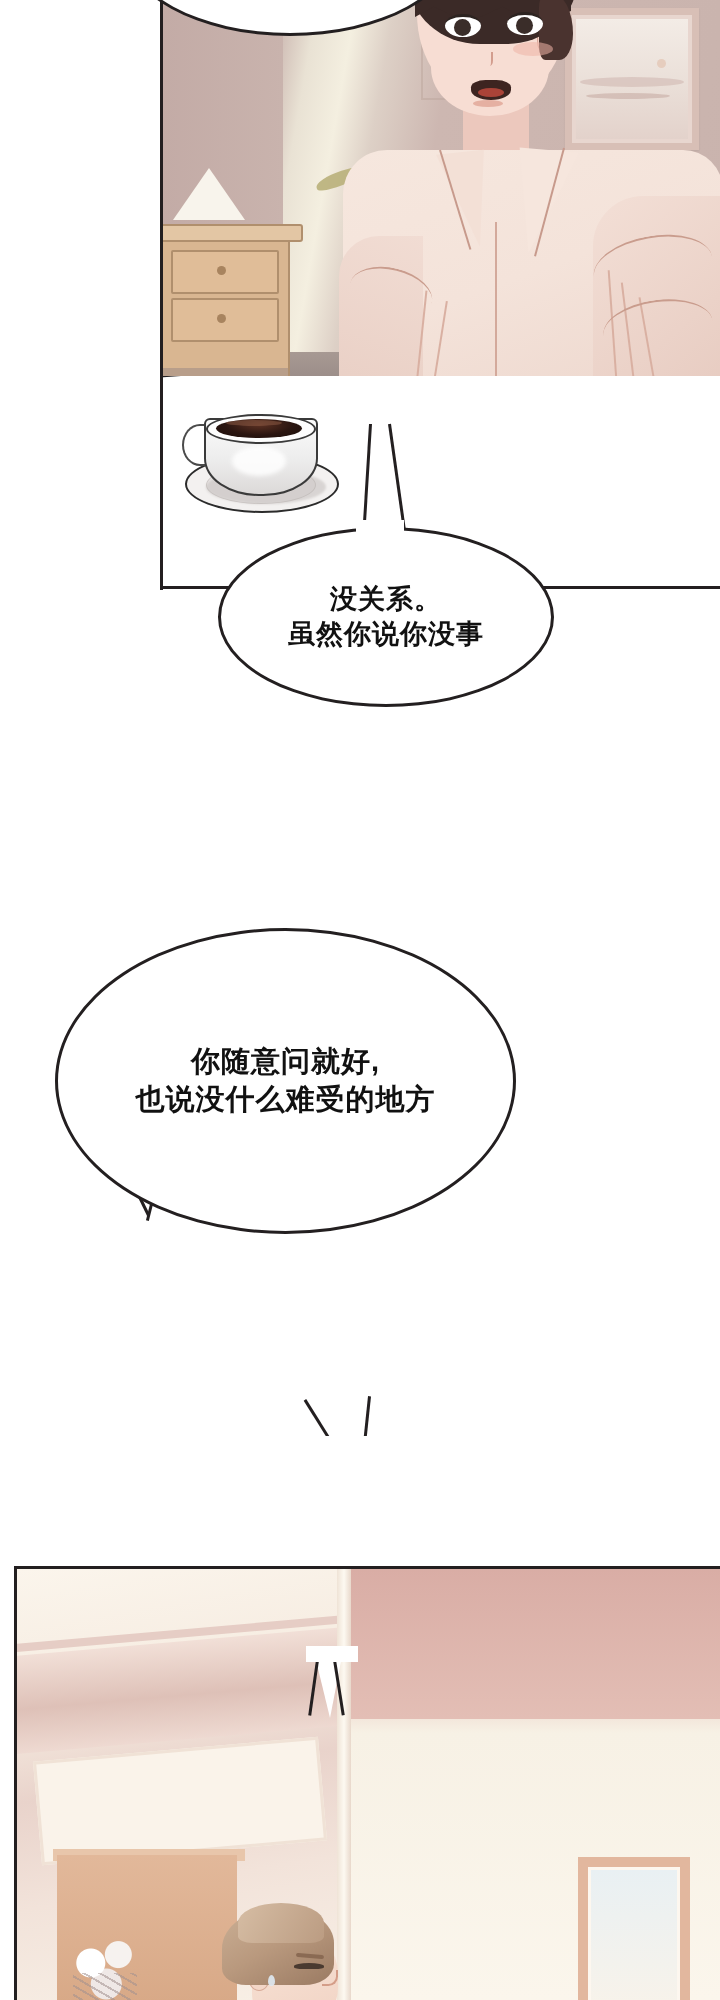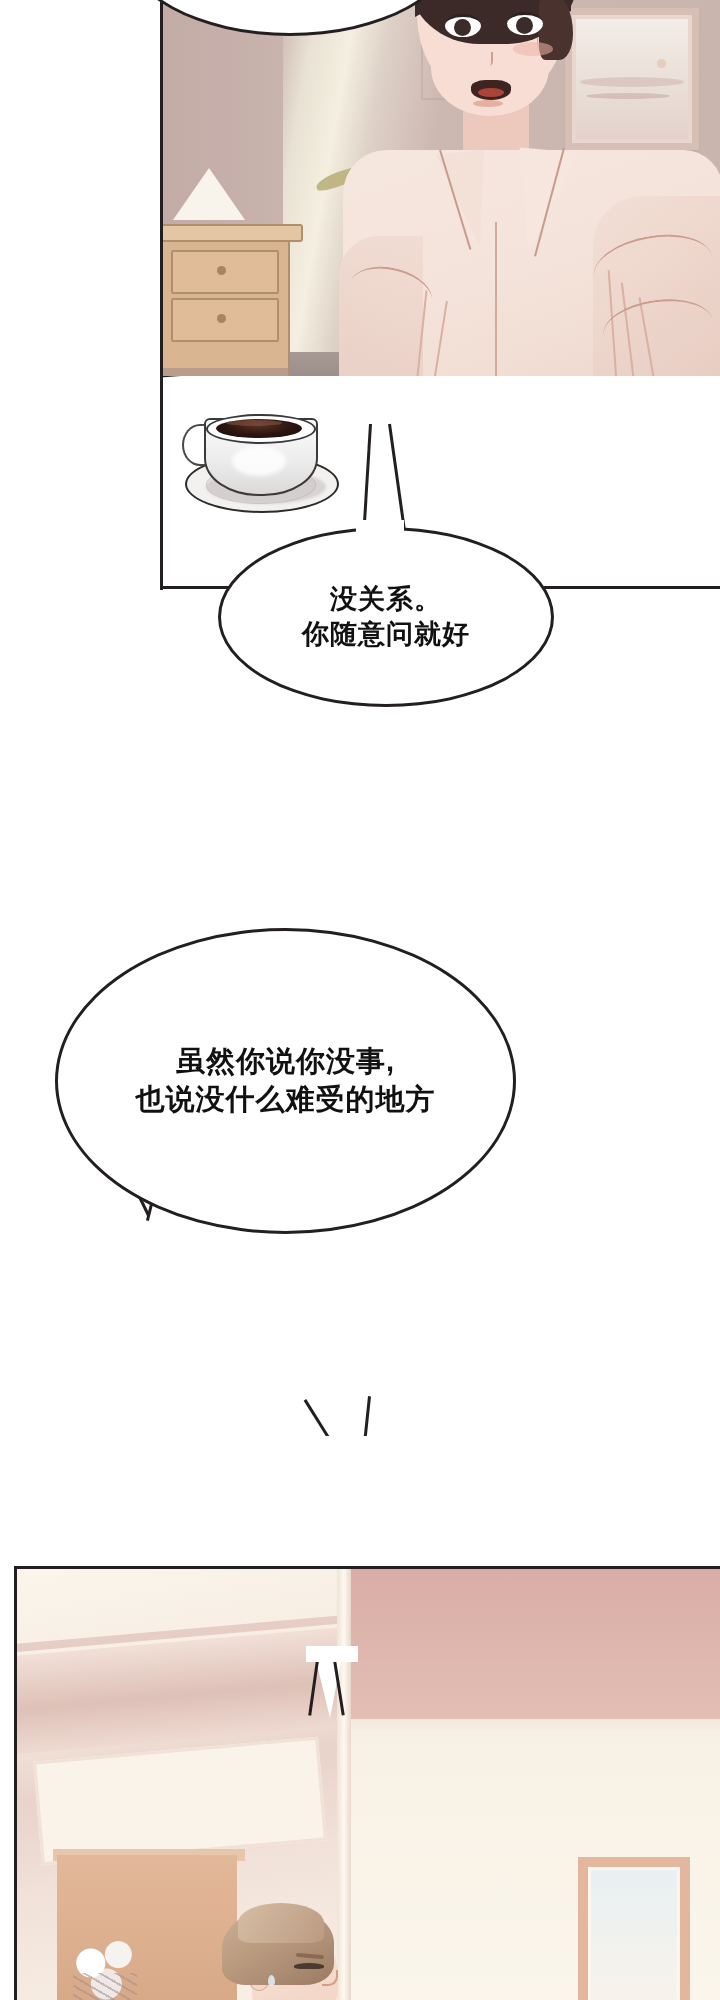--- a/index.html
+++ b/index.html
@@ -336,29 +336,29 @@
   <div class="coffee"></div>
   <div class="coffee-gloss"></div>
 
   <div class="bubble-top"></div>
 
   <div class="tail1"></div>
   <div class="tail1-a"></div>
   <div class="tail1-b"></div>
   <div class="bubble bubble1">
     <span class="btext">没关系。
-你随意问就好</span>
+虽然你说你没事</span>
   </div>
   <div class="tail1-mask"></div>
 
   <div class="tail2-fill"></div>
   <div class="tail2-a"></div>
   <div class="tail2-b"></div>
   <div class="bubble bubble2">
-    <span class="btext">虽然你说你没事,
+    <span class="btext">你随意问就好,
 也说没什么难受的地方</span>
   </div>
   <div class="tail2-mask"></div>
 
   <div class="tail3-fill"></div>
   <div class="tail3-a"></div>
   <div class="tail3-b"></div>
   <div class="tail3-mask"></div>
 
   <div class="panel2">

